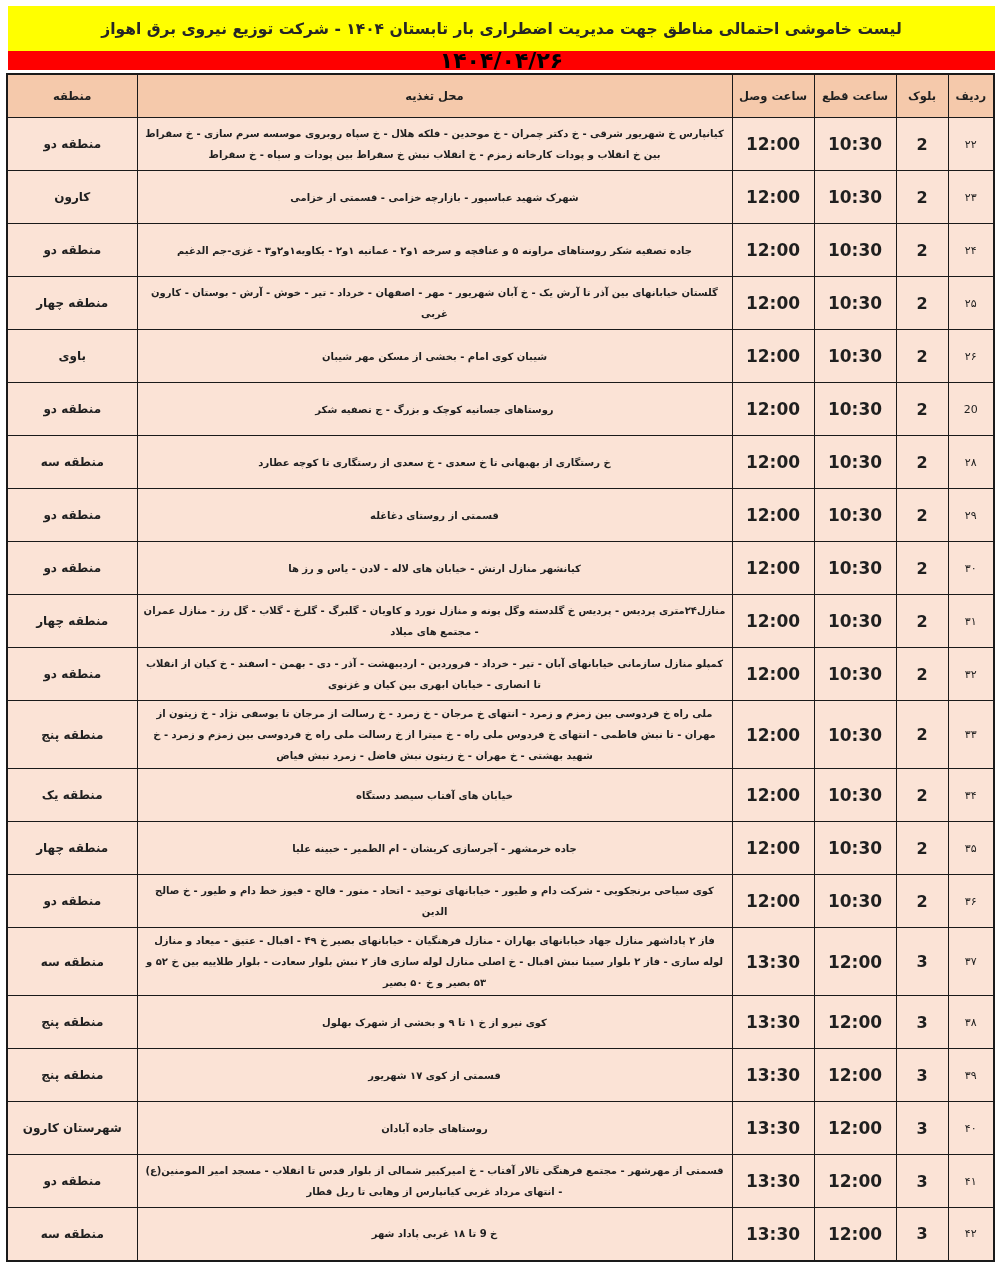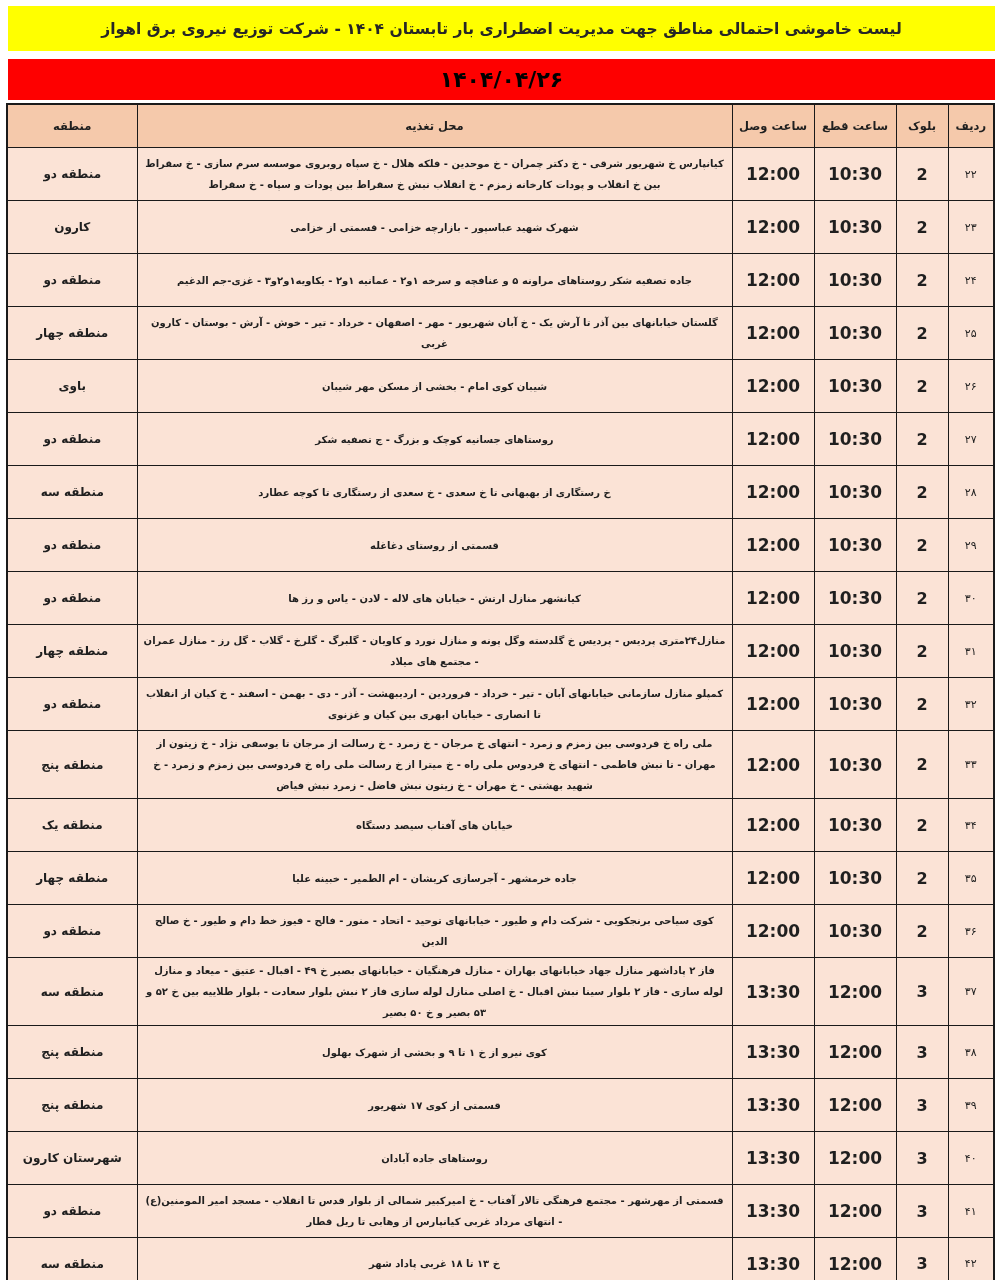--- a/index.html
+++ b/index.html
@@ -18,23 +18,23 @@
     padding:6px 8px 0 8px;
   }
   .title-banner{
     background:var(--title-bg);
     height:45px;
     display:flex;align-items:center;justify-content:center;
     text-align:center;
     font-size:15.5px;font-weight:bold;color:#262626;
   }
   .date-banner{
-    margin-top:8px;
+    margin-top:0;
     background:var(--date-bg);
-    height:41px;
+    height:19px;
     display:flex;align-items:center;justify-content:center;
     font-size:22px;font-weight:bold;color:#000000;
     letter-spacing:1px;
   }
   table.schedule{
     margin-top:3px;
     width:100%;
     border-collapse:collapse;
     table-layout:fixed;
     direction:rtl;
@@ -134,21 +134,21 @@
   <tr class="data-row">
     <td class="cell-rowno">۲۶</td>
     <td class="cell-block">2</td>
     <td class="cell-time">10:30</td>
     <td class="cell-time">12:00</td>
     <td class="cell-location">شیبان کوی امام - بخشی از مسکن مهر شیبان</td>
     <td class="cell-region">باوی</td>
   </tr>
 
   <tr class="data-row">
-    <td class="cell-rowno">۲۷</td>
+    <td class="cell-rowno">20</td>
     <td class="cell-block">2</td>
     <td class="cell-time">10:30</td>
     <td class="cell-time">12:00</td>
     <td class="cell-location">روستاهای جسانیه کوچک و بزرگ - ج تصفیه شکر</td>
     <td class="cell-region">منطقه دو</td>
   </tr>
 
   <tr class="data-row">
     <td class="cell-rowno">۲۸</td>
     <td class="cell-block">2</td>
@@ -273,17 +273,17 @@
     <td class="cell-time">13:30</td>
     <td class="cell-location">قسمتی از مهرشهر - مجتمع فرهنگی تالار آفتاب - خ امیرکبیر شمالی از بلوار قدس تا انقلاب - مسجد امیر المومنین(ع) - انتهای مرداد غربی کیانپارس از وهابی تا ریل قطار</td>
     <td class="cell-region">منطقه دو</td>
   </tr>
 
   <tr class="data-row">
     <td class="cell-rowno">۴۲</td>
     <td class="cell-block">3</td>
     <td class="cell-time">12:00</td>
     <td class="cell-time">13:30</td>
-    <td class="cell-location">خ ۱۳ تا ۱۸ غربی پاداد شهر</td>
+    <td class="cell-location">خ 9 تا ۱۸ غربی پاداد شهر</td>
     <td class="cell-region">منطقه سه</td>
   </tr>
 </tbody>
 </table>
 
 </body></html>

